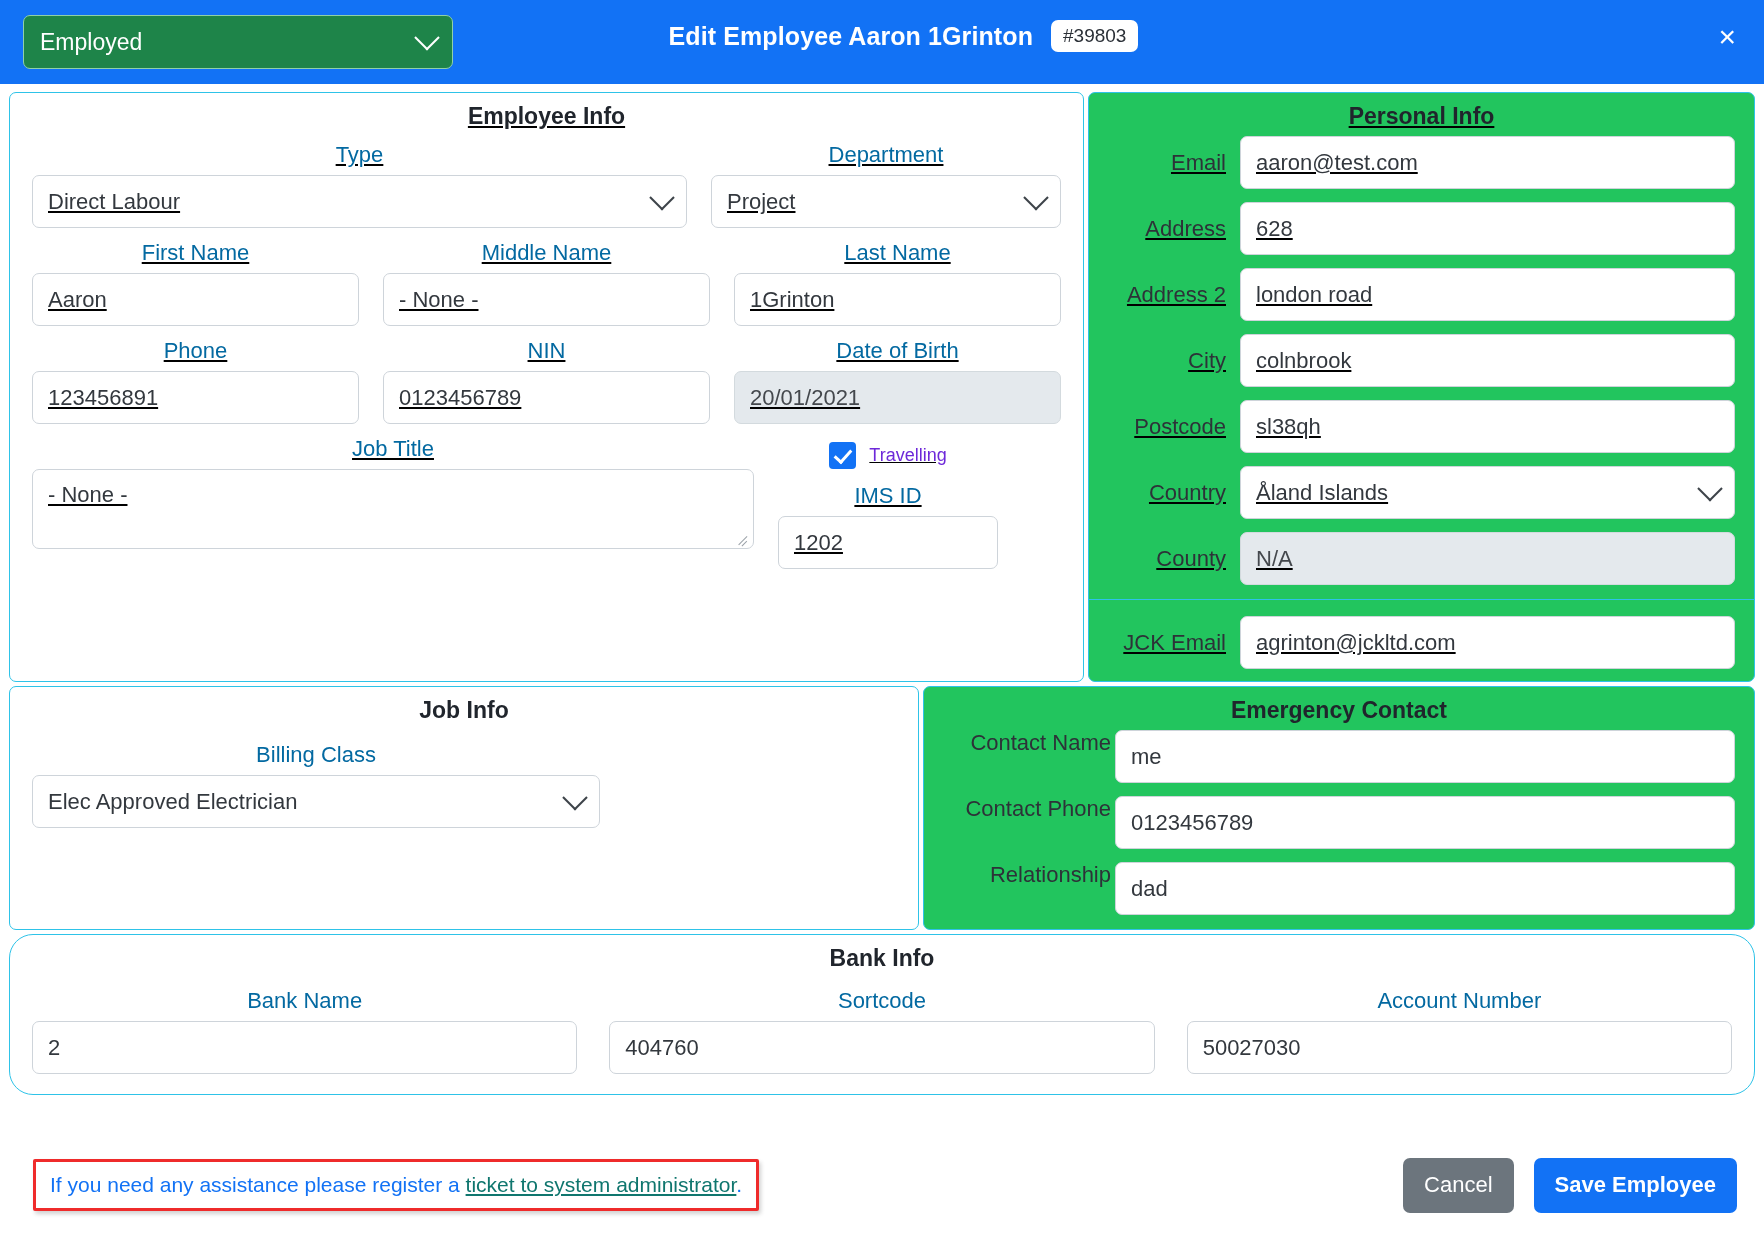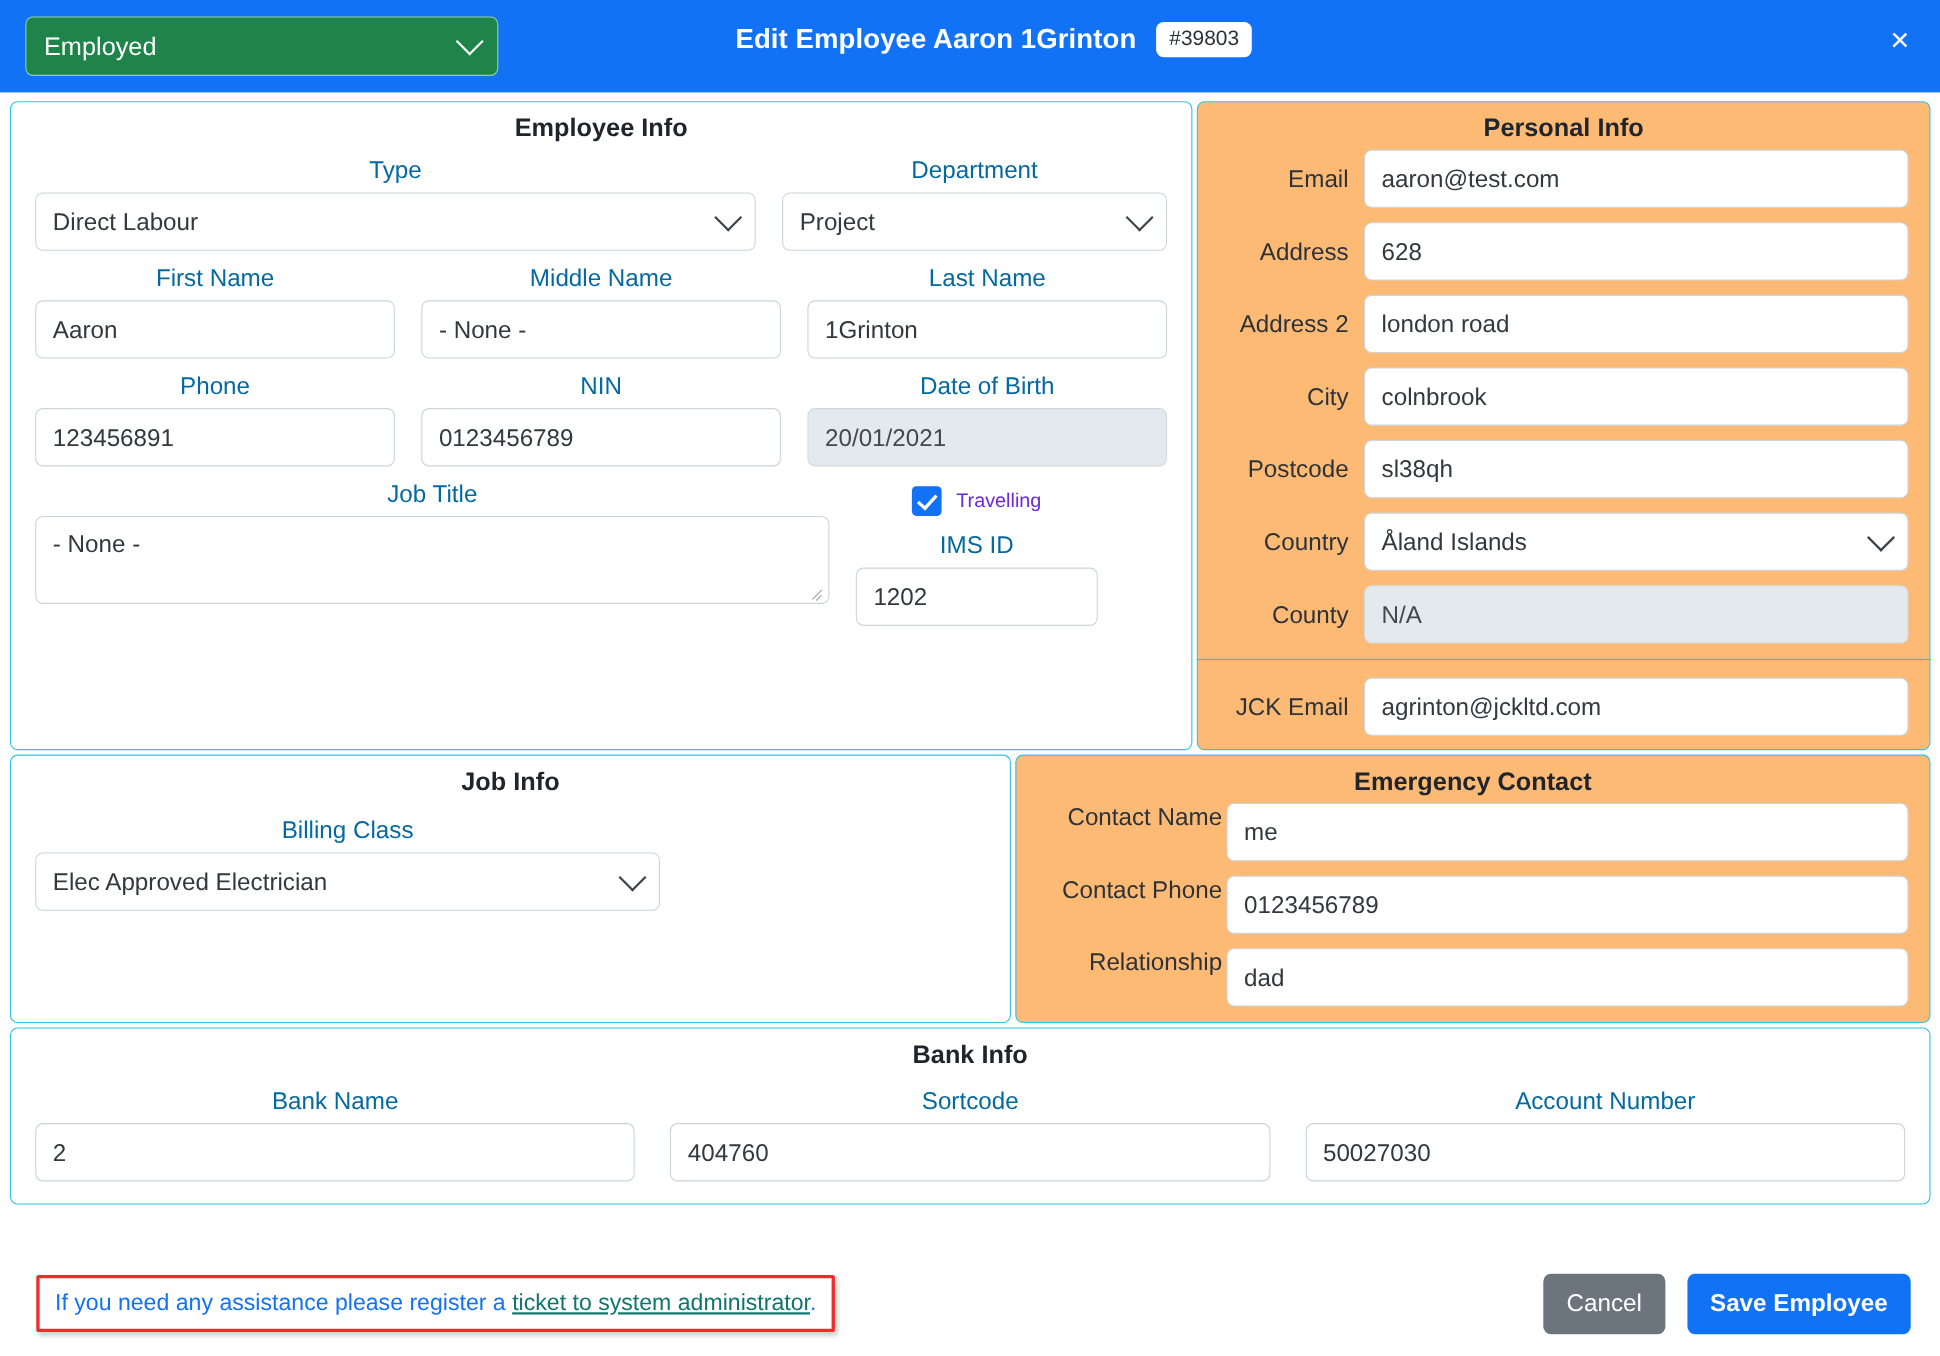--- a/index.html
+++ b/index.html
@@ -85,30 +85,30 @@
     font-weight: 300;
   }
 
   
   .modal-body {
     flex: 1 1 auto;
     padding: 8px 9px 0 9px;
     display: flex;
     flex-direction: column;
   }
-  .row-top { display: flex; gap: 4px; }
+  .row-top { display: flex; gap: 4px; text-decoration: underline; }
   .row-mid { display: flex; gap: 4px; margin-top: 4px; }
 
   .panel {
     border: 1px solid #2ec3e8;
     border-radius: 7px;
     background: #ffffff;
     position: relative;
   }
-  .panel.gray { background: #fdba74; }
+  .panel.gray { background: #22c55e; }
   .panel-title {
     text-align: center;
     font-weight: 700;
     font-size: 23px;
     color: #20252c;
     padding: 10px 0 6px;
   }
 
   
   .lbl-top {
@@ -173,21 +173,21 @@
   #emergency-panel { flex: 1 1 auto; padding: 0 19px 14px; }
   .ec-row { display: flex; align-items: flex-start; gap: 4px; margin-bottom: 13px; }
   .ec-label {
     width: 168px; text-align: right;
     font-size: 22px; color: #2d3238;
     flex: 0 0 168px;
   }
   .ec-field { flex: 1 1 auto; }
 
   
-  #bank-panel { margin-top: 4px; padding: 0 22px 20px; }
+  #bank-panel { margin-top: 4px; padding: 0 22px 20px; border-radius: 24px; }
   .bank-row { display: flex; gap: 32px; margin-top: 10px; }
   .bank-col { flex: 1 1 0; }
 
   
   .cb-row { display: flex; align-items: center; gap: 13px; justify-content: center; }
   .cb {
     width: 27px; height: 27px;
     background: #1272f5;
     border-radius: 4px;
     position: relative;

